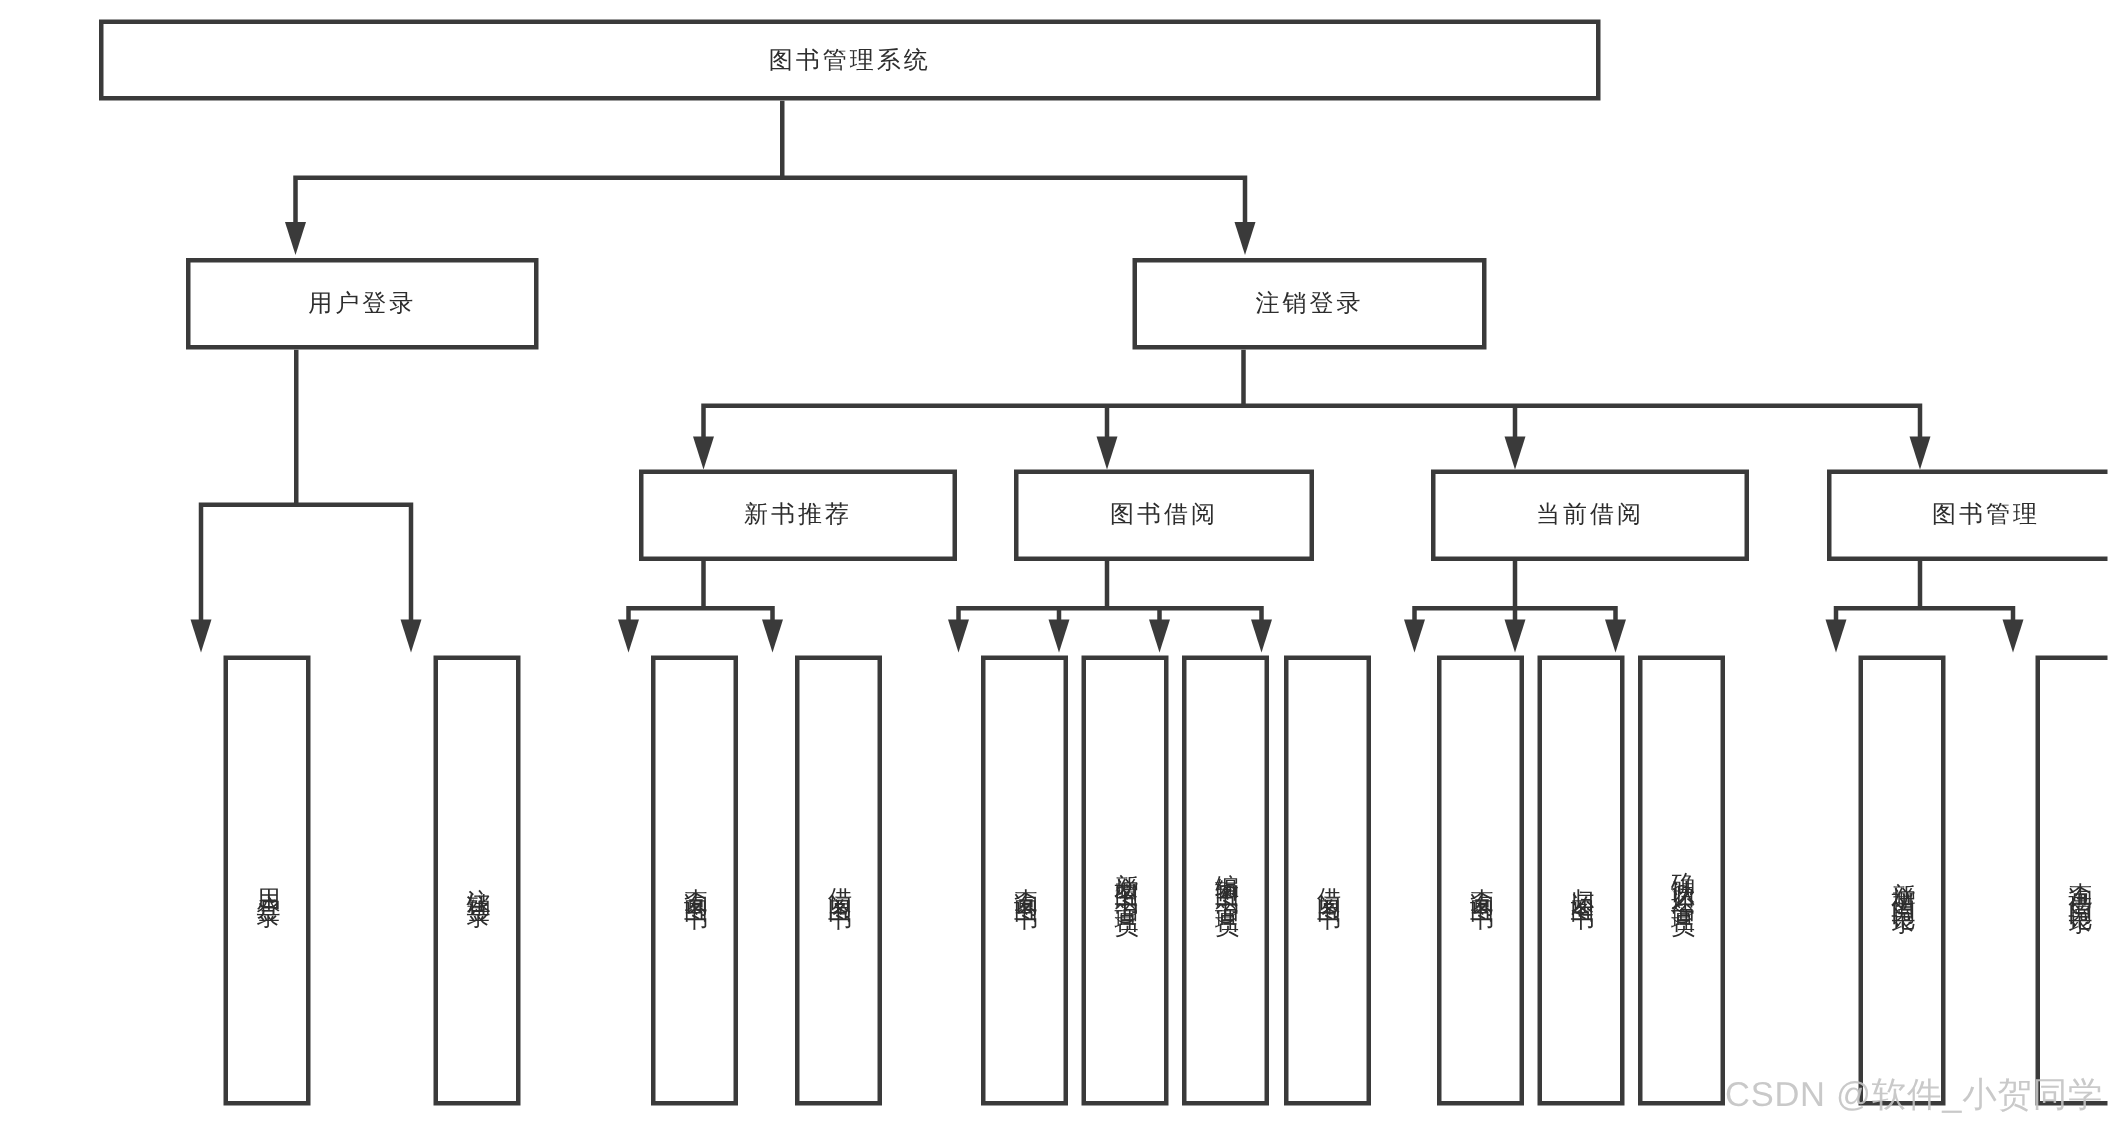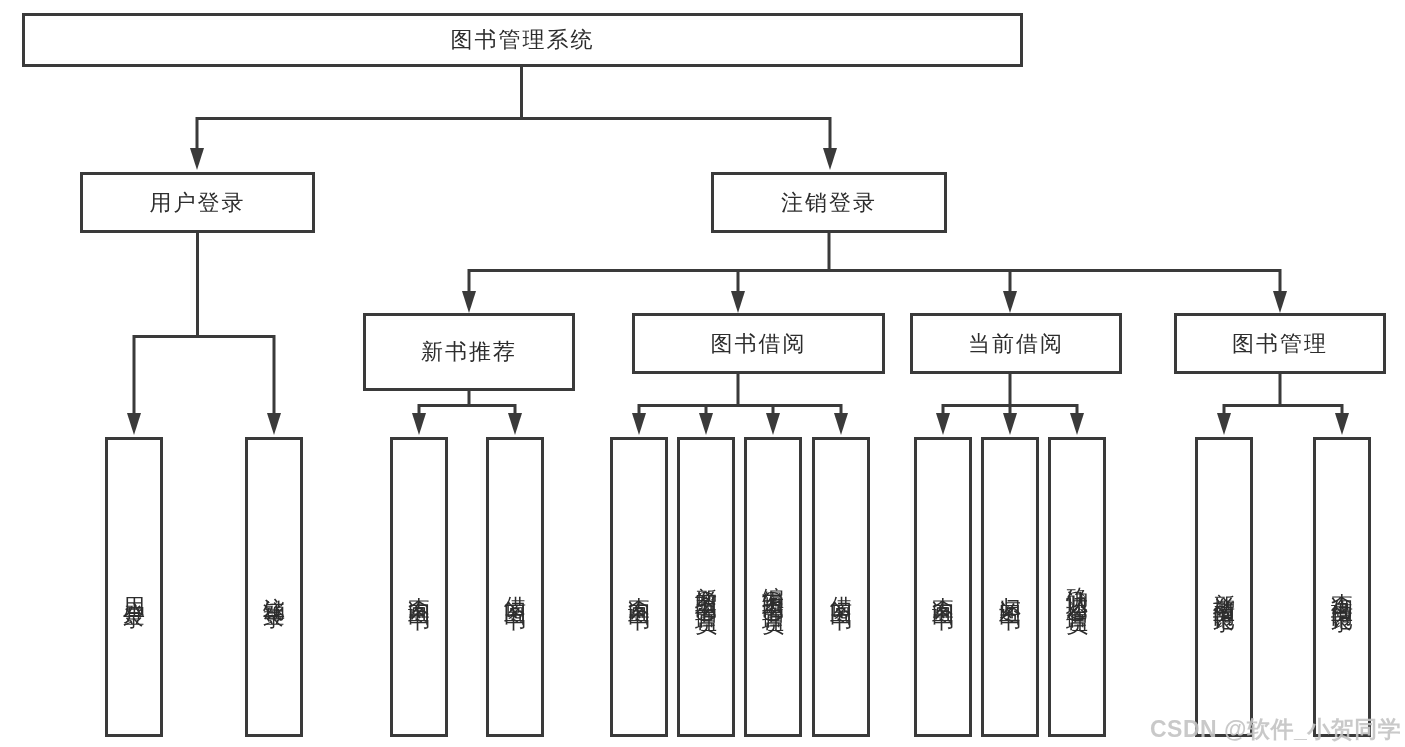--- a/index.html
+++ b/index.html
@@ -17,41 +17,41 @@
   }
   .box {
     position: absolute;
     box-sizing: border-box;
     border: 3px solid var(--line, #3a3a3a);
     background: var(--box-bg, #ffffff);
     display: flex;
     align-items: center;
     justify-content: center;
     color: var(--text, #2d2d2d);
-    font-size: 22px;
+    font-size: 16px;
     letter-spacing: 2px;
     z-index: 2;
     white-space: nowrap;
+    margin-left: 44px;
   }
   .box.v {
     writing-mode: vertical-rl;
     letter-spacing: 4px;
     white-space: normal;
     line-height: 1;
   }
   .watermark {
     position: absolute;
     left: 1150px; top: 714px;
     font-size: 23px;
     letter-spacing: 0.5px;
     color: var(--watermark, #c4c4c4);
     opacity: 0.9;
     z-index: 3;
     white-space: nowrap;
-    font-weight: bold;
   }
 </style>
 </head>
 <body style="--line: #3a3a3a; --text: #2d2d2d; --box-bg: #ffffff; --watermark: #c4c4c4;">
 
 <svg class="connectors" width="1405" height="747" viewBox="0 0 1405 747">
   <g stroke="currentColor" stroke-width="3" fill="none">
     <g>
       <path d="M521.5 67 V118.5 M195.5 118.5 H831.5 M197 118.5 V150 M830 118.5 V150"></path>
     </g>
@@ -95,22 +95,22 @@
     <polygon points="1217,413 1231,413 1224,435"></polygon>
     <polygon points="1335,413 1349,413 1342,435"></polygon>
   </g>
 </svg>
 
 <div class="box h" style="left:22px;top:13px;width:1001px;height:54px">图书管理系统</div>
 
 <div class="box h" style="left:80px;top:172px;width:235px;height:61px">用户登录</div>
 <div class="box h" style="left:711px;top:172px;width:236px;height:61px">注销登录</div>
 
-<div class="box h" style="left:363px;top:313px;width:212px;height:78px">新书推荐</div>
-<div class="box h" style="left:632px;top:313px;width:253px;height:61px">图书借阅</div>
+<div class="box h" style="left:382px;top:313px;width:212px;height:61px">新书推荐</div>
+<div class="box h" style="left:632px;top:313px;width:200px;height:61px">图书借阅</div>
 <div class="box h" style="left:910px;top:313px;width:212px;height:61px">当前借阅</div>
 <div class="box h" style="left:1174px;top:313px;width:212px;height:61px">图书管理</div>
 
 <div class="box v" style="left:105px;top:437px;width:58px;height:300px">用户登录</div>
 <div class="box v" style="left:245px;top:437px;width:58px;height:300px">注销登录</div>
 
 <div class="box v" style="left:390px;top:437px;width:58px;height:300px">查询图书</div>
 <div class="box v" style="left:486px;top:437px;width:58px;height:300px">借阅图书</div>
 
 <div class="box v" style="left:610px;top:437px;width:58px;height:300px">查询图书</div>

